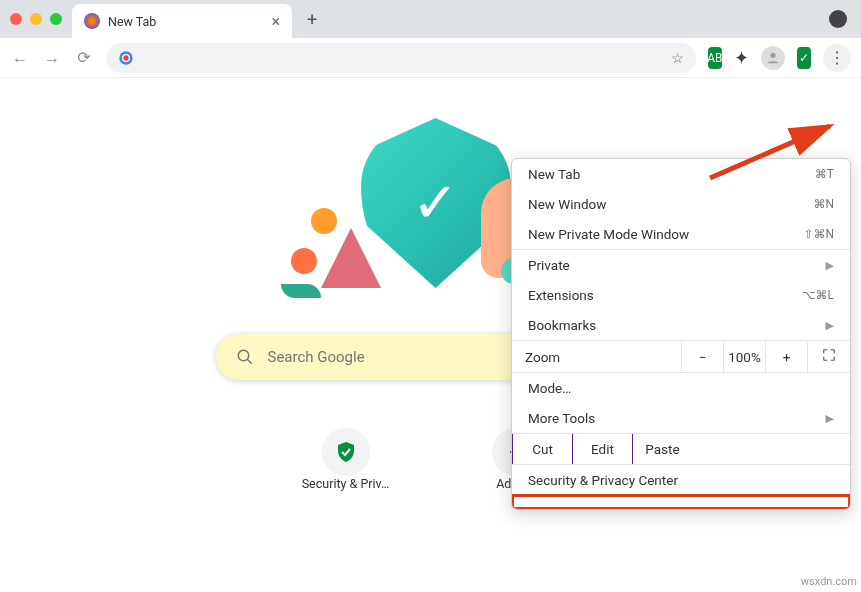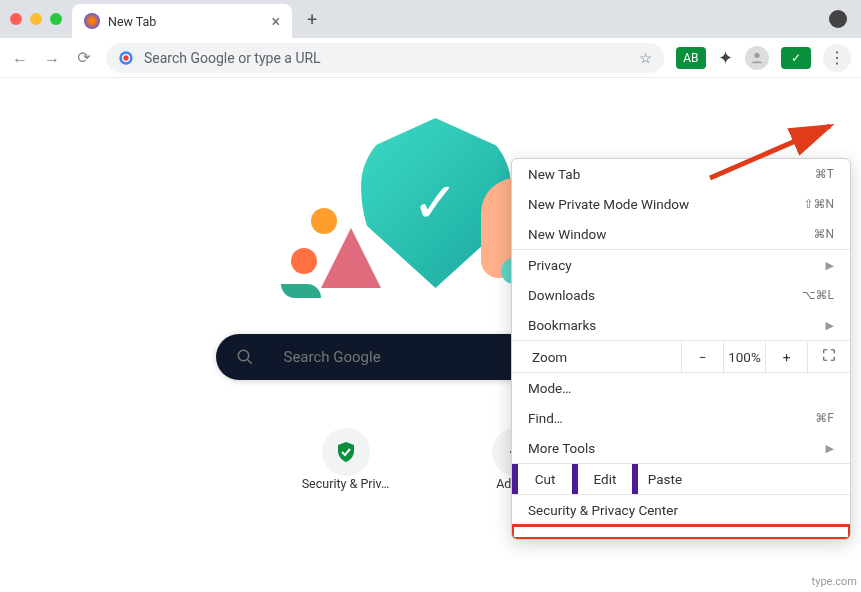--- a/index.html
+++ b/index.html
@@ -13,59 +13,59 @@
 .tab-favicon { width:16px; height:16px; border-radius:50%; background:radial-gradient(circle,#ff7e00 20%,#6a5acd 70%); }
 .tab-close { margin-left:auto; color:#666; font-size:16px; }
 .new-tab { width:28px; height:28px; display:flex; align-items:center; justify-content:center; color:#555; font-size:18px; margin-left:6px; align-self:center; }
 .title-profile { position:absolute; right:14px; top:10px; width:18px; height:18px; border-radius:50%; background:#444; }
 
 .toolbar { height:40px; background:#fff; display:flex; align-items:center; padding:0 10px; gap:12px; border-bottom:1px solid #eee; }
 .nav-btn { color:#888; width:20px; text-align:center; }
 .omnibox { flex:1; height:30px; background:#f1f3f4; border-radius:15px; display:flex; align-items:center; padding:0 12px; gap:10px; color:#5f6368; font-size:14px; }
 .omnibox .g-icon{width:16px;height:16px}
 .star{color:#5f6368}
-.ext-ic{width:30px;height:22px;border-radius:4px;display:flex;align-items:center;justify-content:center;color:#fff;font-size:12px}
+.ext-ic{width:14px;height:22px;border-radius:4px;display:flex;align-items:center;justify-content:center;color:#fff;font-size:12px}
 .ext-ic.green{background:#0a8f3c}
 .ext-ic.shield{background:#0a8f3c;border-radius:4px}
 .puzzle{color:#444;font-size:18px}
 .account{width:24px;height:24px;border-radius:50%;background:#ddd;display:flex;align-items:center;justify-content:center;color:#888}
 .kebab{width:28px;height:28px;border-radius:50%;background:#f1f1f1;display:flex;align-items:center;justify-content:center;color:#555;font-size:16px;letter-spacing:0}
 .kebab span{display:block;line-height:4px}
 
 .content { position:relative; height:calc(100% - 78px); background:#fff; }
 .hero { position:absolute; left:50%; top:30px; transform:translateX(-50%); width:300px; height:190px;}
 .shield-big{position:absolute;left:80px;top:10px;width:150px;height:170px;background:linear-gradient(135deg,#3dd9c5,#1aa99e);border-radius:50% 50% 50% 50%/40% 40% 60% 60%;clip-path:polygon(50% 0,100% 20%,100% 60%,50% 100%,0 60%,0 20%);display:flex;align-items:center;justify-content:center}
 .shield-check{color:#fff;font-size:56px}
 .flower{position:absolute;width:26px;height:26px;border-radius:50%}
 .flower.a{left:30px;top:100px;background:#ff9e2c}
 .flower.b{left:10px;top:140px;background:#ff7043}
 .flower.c{left:220px;top:150px;background:#5fd6c4}
 .mountain{position:absolute;left:40px;top:120px;width:0;height:0;border-left:30px solid transparent;border-right:30px solid transparent;border-bottom:60px solid #e06b7d}
 .leaf{position:absolute;left:0;bottom:0;width:40px;height:14px;background:#2fa98c;border-radius:0 14px 0 14px}
 .person{position:absolute;right:30px;top:70px;width:70px;height:100px;background:#ffb08a;border-radius:40px 40px 20px 20px}
 
-.search-pill{position:absolute;left:50%;top:256px;transform:translateX(-50%);width:430px;height:46px;border-radius:23px;box-shadow:0 1px 6px rgba(0,0,0,.18);display:flex;align-items:center;padding:0 20px;gap:30px;color:#757575;font-size:15px;background:#0f172a}
+.search-pill{position:absolute;left:50%;top:256px;transform:translateX(-50%);width:430px;height:46px;border-radius:23px;box-shadow:0 1px 6px rgba(0,0,0,.18);display:flex;align-items:center;padding:0 20px;gap:14px;color:#757575;font-size:15px;background:#fef9c3}
 .shortcuts{position:absolute;left:50%;top:350px;transform:translateX(-50%);display:flex;gap:70px}
 .sc{display:flex;flex-direction:column;align-items:center;width:100px}
 .sc-ic{width:48px;height:48px;border-radius:50%;background:#f1f3f4;display:flex;align-items:center;justify-content:center}
 .sc-label{font-size:12.5px;color:#333;white-space:nowrap;overflow:hidden;text-overflow:ellipsis;width:100px;text-align:center}
 
 .menu{position:absolute;right:10px;top:80px;width:340px;background:#fff;border:1px solid #d0d0d0;border-radius:6px;box-shadow:0 4px 18px rgba(0,0,0,.18);font-size:13.5px;color:#333;overflow:hidden}
 .menu-row{display:flex;align-items:center;justify-content:space-between;padding:7px 16px;cursor:default}
 .menu-sep{height:1px;background:#e4e4e4}
 .kbd{color:#777;font-size:12px}
 .submenu-arrow{color:#999;font-size:11px}
 .zoom-row{display:flex;align-items:center}
-.zoom-row .lbl{padding:7px 20px;flex:1}
+.zoom-row .lbl{padding:7px 13px;flex:1}
 .zoom-ctrl{display:flex;align-items:center;border-left:1px solid #e4e4e4}
 .zoom-ctrl>div{width:42px;text-align:center;padding:7px 0;border-right:1px solid #e4e4e4}
 .zoom-full{width:42px;text-align:center;padding:7px 0}
 .edit-row{display:flex}
 .edit-row .lbl{padding:7px 16px;flex:1}
-.edit-row .btn{width:60px;text-align:center;padding:7px 0;border-left:6px solid #4c1d95}
+.edit-row .btn{width:60px;text-align:center;padding:7px 0;border-left:1px solid #4c1d95}
 .hl{outline:3px solid #e03c1a;outline-offset:-2px}
 
 .arrow-svg{position:absolute;left:700px;top:40px;pointer-events:none}
 .watermark{position:absolute;right:4px;bottom:4px;font-size:11px;color:#999}
 </style>
 </head>
 <body>
 
 <div class="titlebar">
   <div class="win-dots">
@@ -85,21 +85,20 @@
 <div class="toolbar">
   <div class="nav-btn">←</div>
   <div class="nav-btn">→</div>
   <div class="nav-btn">⟳</div>
   <div class="omnibox">
     <svg class="g-icon" viewBox="0 0 24 24">
         <circle cx="12" cy="12" r="10" fill="#4285f4"></circle>
         <circle cx="12" cy="12" r="6" fill="#fff"></circle>
         <circle cx="12" cy="12" r="4" fill="#ea4335"></circle>
       </svg>
-    <span>Search Google or type a URL</span>
     <span class="star" style="margin-left:auto">☆</span>
   </div>
   <div class="ext-ic green">AB</div>
   <div class="puzzle">✦</div>
   <div class="account">
       <svg width="16" height="16" viewBox="0 0 24 24">
         <circle cx="12" cy="8" r="4" fill="#9aa0a6"></circle>
         <path d="M4 20c0-4 16-4 16 0" fill="#9aa0a6"></path>
       </svg>
     </div>
@@ -147,34 +146,34 @@
       <div class="sc-label">Add sh</div>
     </div>
   </div>
 
   <div class="menu">
     <div class="menu-row">
         <span>New Tab</span>
         <span class="kbd">⌘T</span>
       </div>
     <div class="menu-row">
+        <span>New Window</span>
+        <span class="kbd">⌘N</span>
+      </div>
+    <div class="menu-row">
         <span>New Private Mode Window</span>
         <span class="kbd">⇧⌘N</span>
       </div>
-    <div class="menu-row">
-        <span>New Window</span>
-        <span class="kbd">⌘N</span>
-      </div>
-    <div class="menu-sep"></div>
-    <div class="menu-row">
-        <span>Privacy</span>
+    <div class="menu-sep"></div>
+    <div class="menu-row">
+        <span>Private</span>
         <span class="submenu-arrow">▶</span>
       </div>
     <div class="menu-row">
-        <span>Downloads</span>
+        <span>Extensions</span>
         <span class="kbd">⌥⌘L</span>
       </div>
     <div class="menu-row">
         <span>Bookmarks</span>
         <span class="submenu-arrow">▶</span>
       </div>
     <div class="menu-sep"></div>
     <div class="zoom-row">
       <div class="lbl">Zoom</div>
       <div class="zoom-ctrl">
@@ -182,24 +181,20 @@
         <div>100%</div>
         <div>+</div>
       </div>
       <div class="zoom-full"><svg width="14" height="14" viewBox="0 0 24 24">
             <path d="M3 3h6M3 3v6M21 3h-6M21 3v6M3 21h6M3 21v-6M21 21h-6M21 21v-6" stroke="#555" stroke-width="2" fill="none"></path>
           </svg></div>
     </div>
     <div class="menu-sep"></div>
     <div class="menu-row">
         <span>Mode…</span>
-      </div>
-    <div class="menu-row">
-        <span>Find…</span>
-        <span class="kbd">⌘F</span>
       </div>
     <div class="menu-row">
         <span>More Tools</span>
         <span class="submenu-arrow">▶</span>
       </div>
     <div class="menu-sep"></div>
     <div class="edit-row">
       <div class="btn">Cut</div>
       <div class="btn">Edit</div>
       <div class="btn">Paste</div>
@@ -215,13 +210,13 @@
   <svg class="arrow-svg" width="160" height="70">
     <defs>
         <marker id="ah" markerWidth="10" markerHeight="10" refX="8" refY="3" orient="auto">
           <path d="M0,0 L0,6 L9,3 z" fill="#e03c1a"></path>
         </marker>
       </defs>
     <line x1="10" y1="60" x2="130" y2="8" stroke="#e03c1a" stroke-width="5" marker-end="url(#ah)"></line>
   </svg>
 </div>
 
-<div class="watermark">type.com</div>
+<div class="watermark">wsxdn.com</div>
 
 </body></html>

